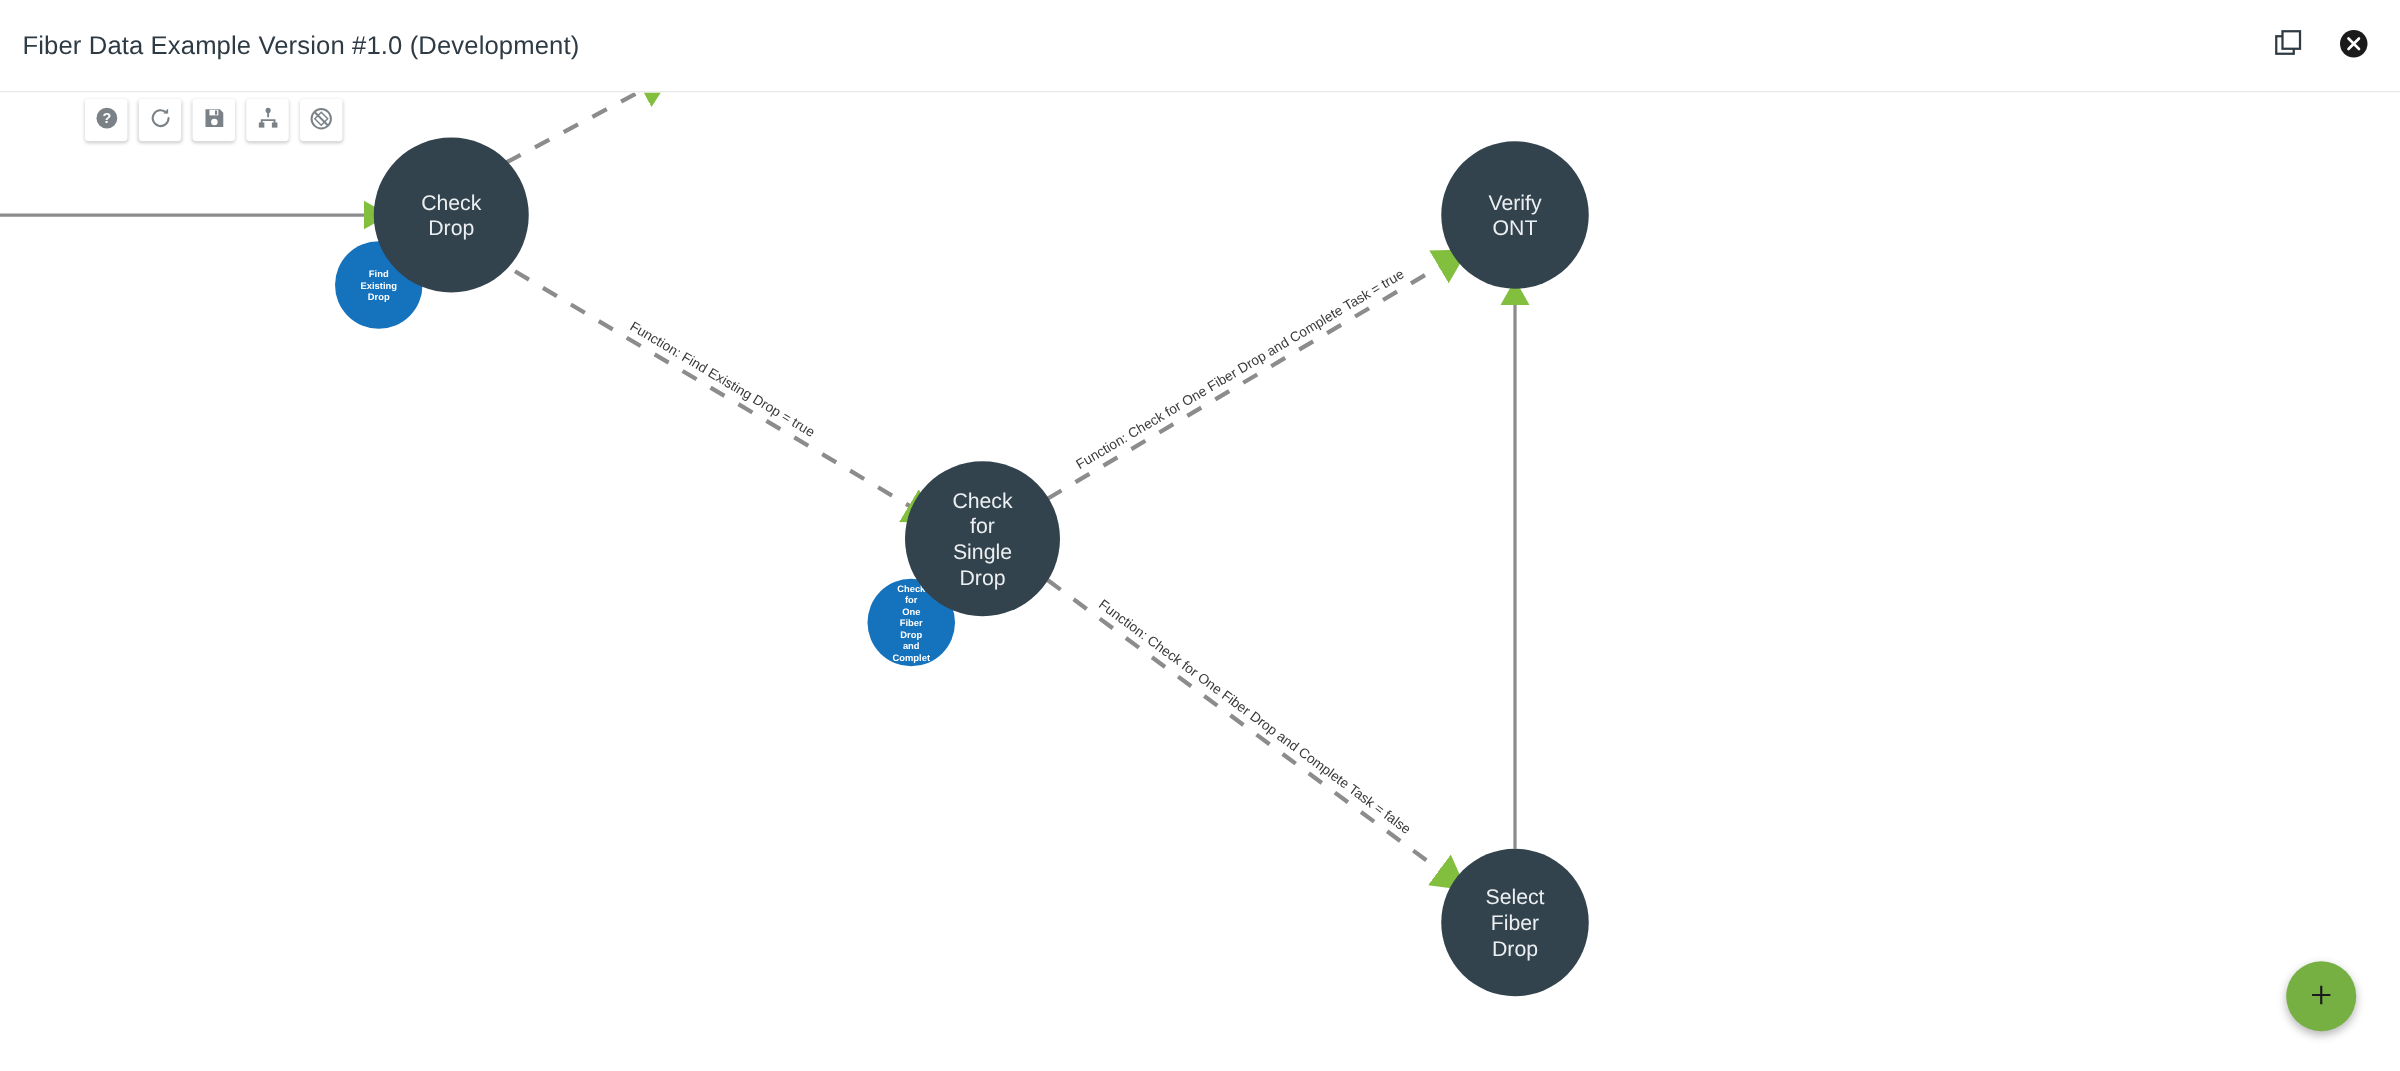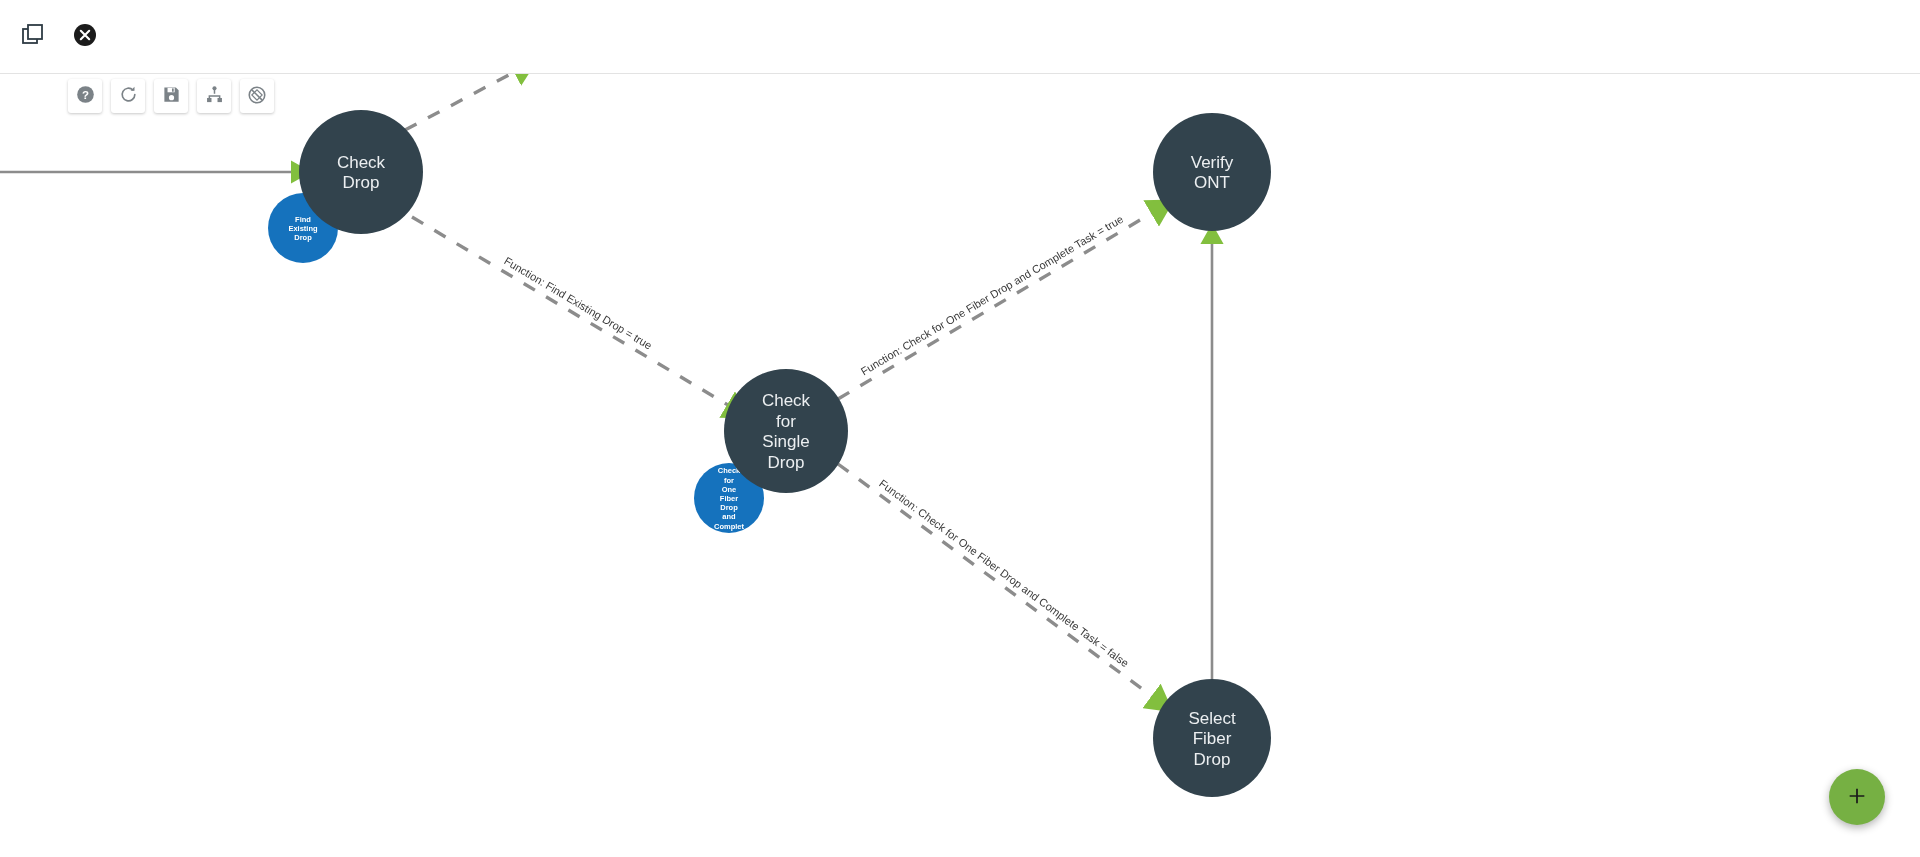--- a/index.html
+++ b/index.html
@@ -132,20 +132,21 @@
     justify-content: center;
     z-index: 50;
   }
 </style>
 </head>
 <body>
 
 <div id="app">
 
   <div class="header">
+    <div class="header-title">Fiber Data Example Version #1.0 (Development)</div>
 
     <div class="header-actions">
       <button class="hdr-icon-btn" title="Restore">
         <span>
           <svg width="24" height="24" viewBox="0 0 24 24">
             <rect x="2" y="6" width="14" height="14" fill="none" stroke="#2e3b44" stroke-width="1.8"></rect>
             <rect x="7" y="2" width="14" height="14" fill="#ffffff" stroke="#2e3b44" stroke-width="1.8"></rect>
           </svg>
         </span>
       </button>

